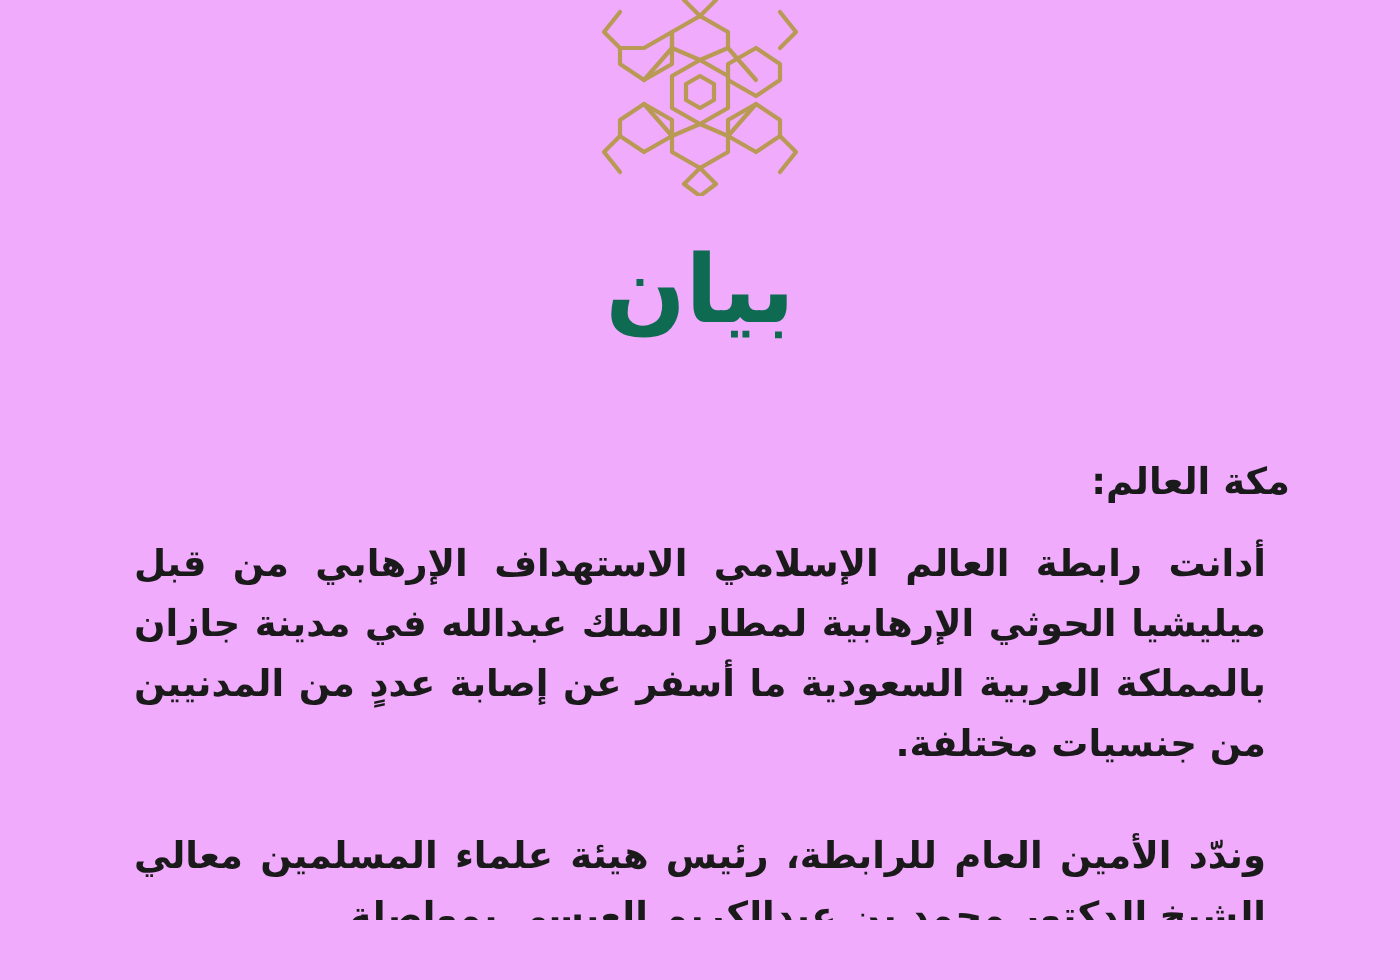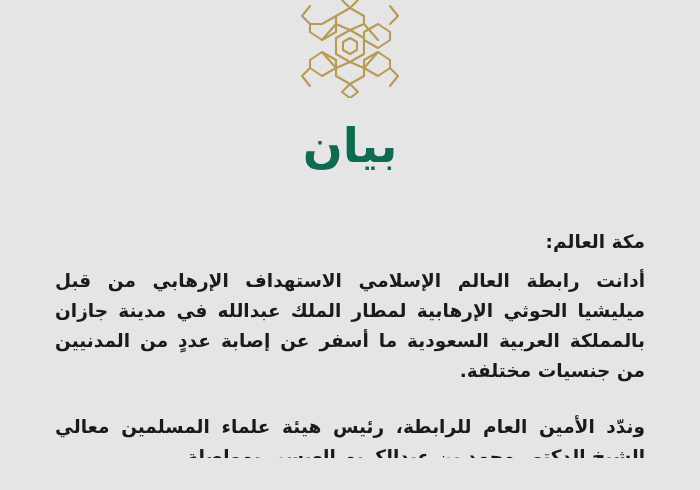--- a/index.html
+++ b/index.html
@@ -10,21 +10,21 @@
     width: 700px;
     height: 490px;
     background: #ffffff;
     font-family: "DejaVu Sans", "Liberation Sans", sans-serif;
     overflow: hidden;
   }
   .page {
     position: relative;
     width: 700px;
     height: 490px;
-    background: #e5e5e5;
+    background: #f0abfc;
     box-sizing: border-box;
     overflow: hidden;
   }
 
   
   .ornament-wrap {
     position: absolute;
     top: -6px;
     left: 0;
     right: 0;
@@ -65,21 +65,21 @@
     font-size: 18.5px;
     font-weight: bold;
     color: #1a1a1a;
     text-align: right;
     margin: 0 0 10px 0;
     line-height: 1.5;
   }
   .para {
     font-size: 18.5px;
     color: #1a1a1a;
-    margin: 0;
+    margin: 12px;
     line-height: 1.62;
     text-align: justify;
     text-align-last: right;
     font-weight: 600;
   }
   .para + .para {
     margin-top: 26px;
   }
   .para.clipped {
     max-height: 46px;

